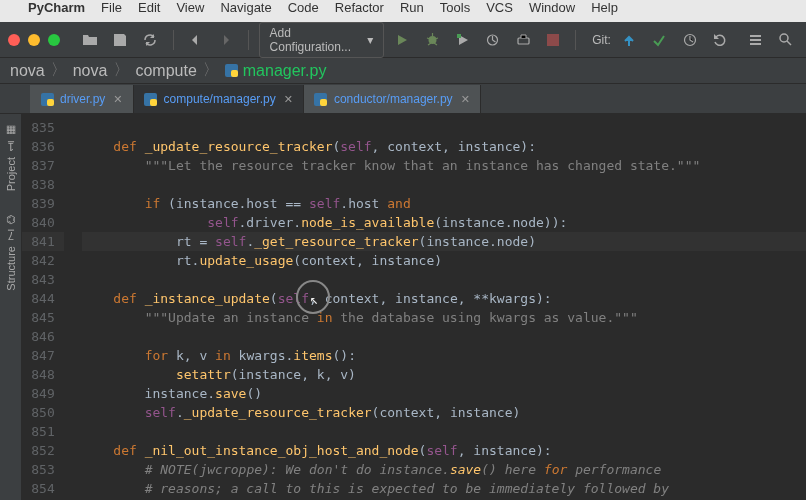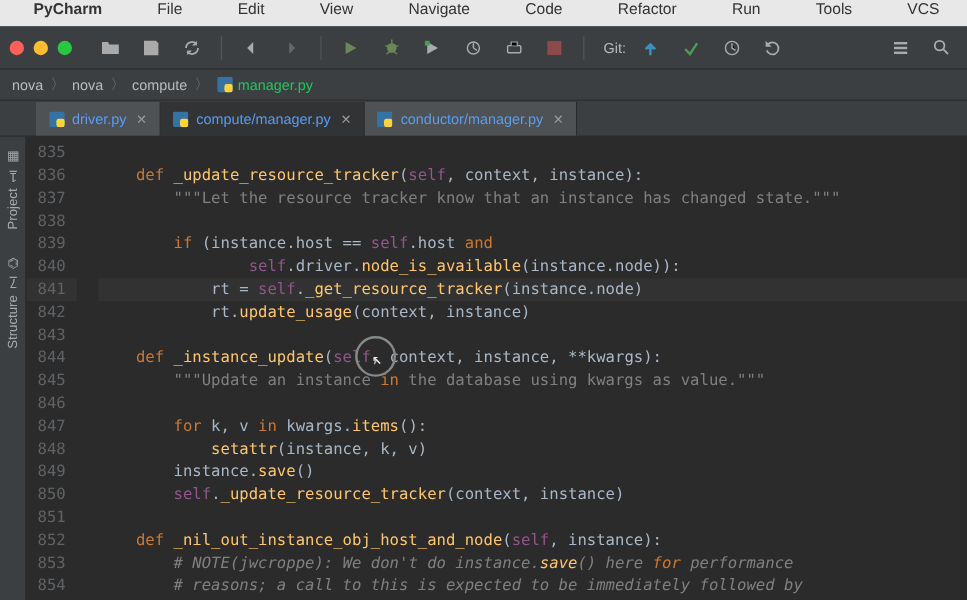--- a/index.html
+++ b/index.html
@@ -17,21 +17,21 @@
     color: #333;
     height: 22px;
     display: flex;
     align-items: flex-start;
     padding: 0 12px;
     gap: 16px;
     font-size: 13px;
   }
   .apple { font-size: 14px; }
   .menubar-app { font-weight: 600; }
-  .menubar-item { cursor: default; margin-left: 30px; }
+  .menubar-item { cursor: default; }
   .traffic-toolbar {
     background: #3c3f41;
     height: 36px;
     display: flex;
     align-items: center;
     border-bottom: 1px solid #2b2b2b;
     padding: 0 8px;
     gap: 6px;
   }
   .lights { display: flex; gap: 8px; margin-right: 12px; }
@@ -55,21 +55,21 @@
   }
   .git-label { color:#bbb; margin-left:6px; font-size:12px;}
   .spacer { flex: 1; }
   .breadcrumb-bar {
     background: #3c3f41;
     height: 26px;
     display: flex;
     align-items: center;
     padding: 0 10px;
     gap: 6px;
-    font-size: 12px;
+    font-size: 16px;
     color: #bbb;
     border-bottom: 1px solid #2b2b2b;
   }
   .bc-sep { color: #777; }
   .bc-file { color:#22c55e; display:flex; align-items:center; gap:4px;}
   .py-icon {
     width:14px;height:14px;display:inline-flex;align-items:center;justify-content:center;
   }
   .tabs-bar {
     background: #3c3f41;
@@ -204,20 +204,24 @@
       <svg width="16" height="16" viewBox="0 0 16 16">
         <path fill="#aaa" d="M10 3l-5 5 5 5z"></path>
       </svg>
     </div>
   <div class="tool-btn">
       <svg width="16" height="16" viewBox="0 0 16 16">
         <path fill="#666" d="M6 3l5 5-5 5z"></path>
       </svg>
     </div>
   <div class="divider"></div>
+  <div class="config-combo">
+    <span>Add Configuration...</span>
+    <span>▾</span>
+  </div>
   <div class="tool-btn">
       <svg width="14" height="14" viewBox="0 0 14 14">
         <path fill="#6a8759" d="M3 2l9 5-9 5z"></path>
       </svg>
     </div>
   <div class="tool-btn">
       <svg width="15" height="15" viewBox="0 0 15 15">
         <circle cx="7.5" cy="8" r="4" fill="#6a8759"></circle>
         <path stroke="#6a8759" stroke-width="1.2" d="M7.5 1v3M2 6l3 1M13 6l-3 1M3 13l3-2M12 13l-3-2"></path>
       </svg>

